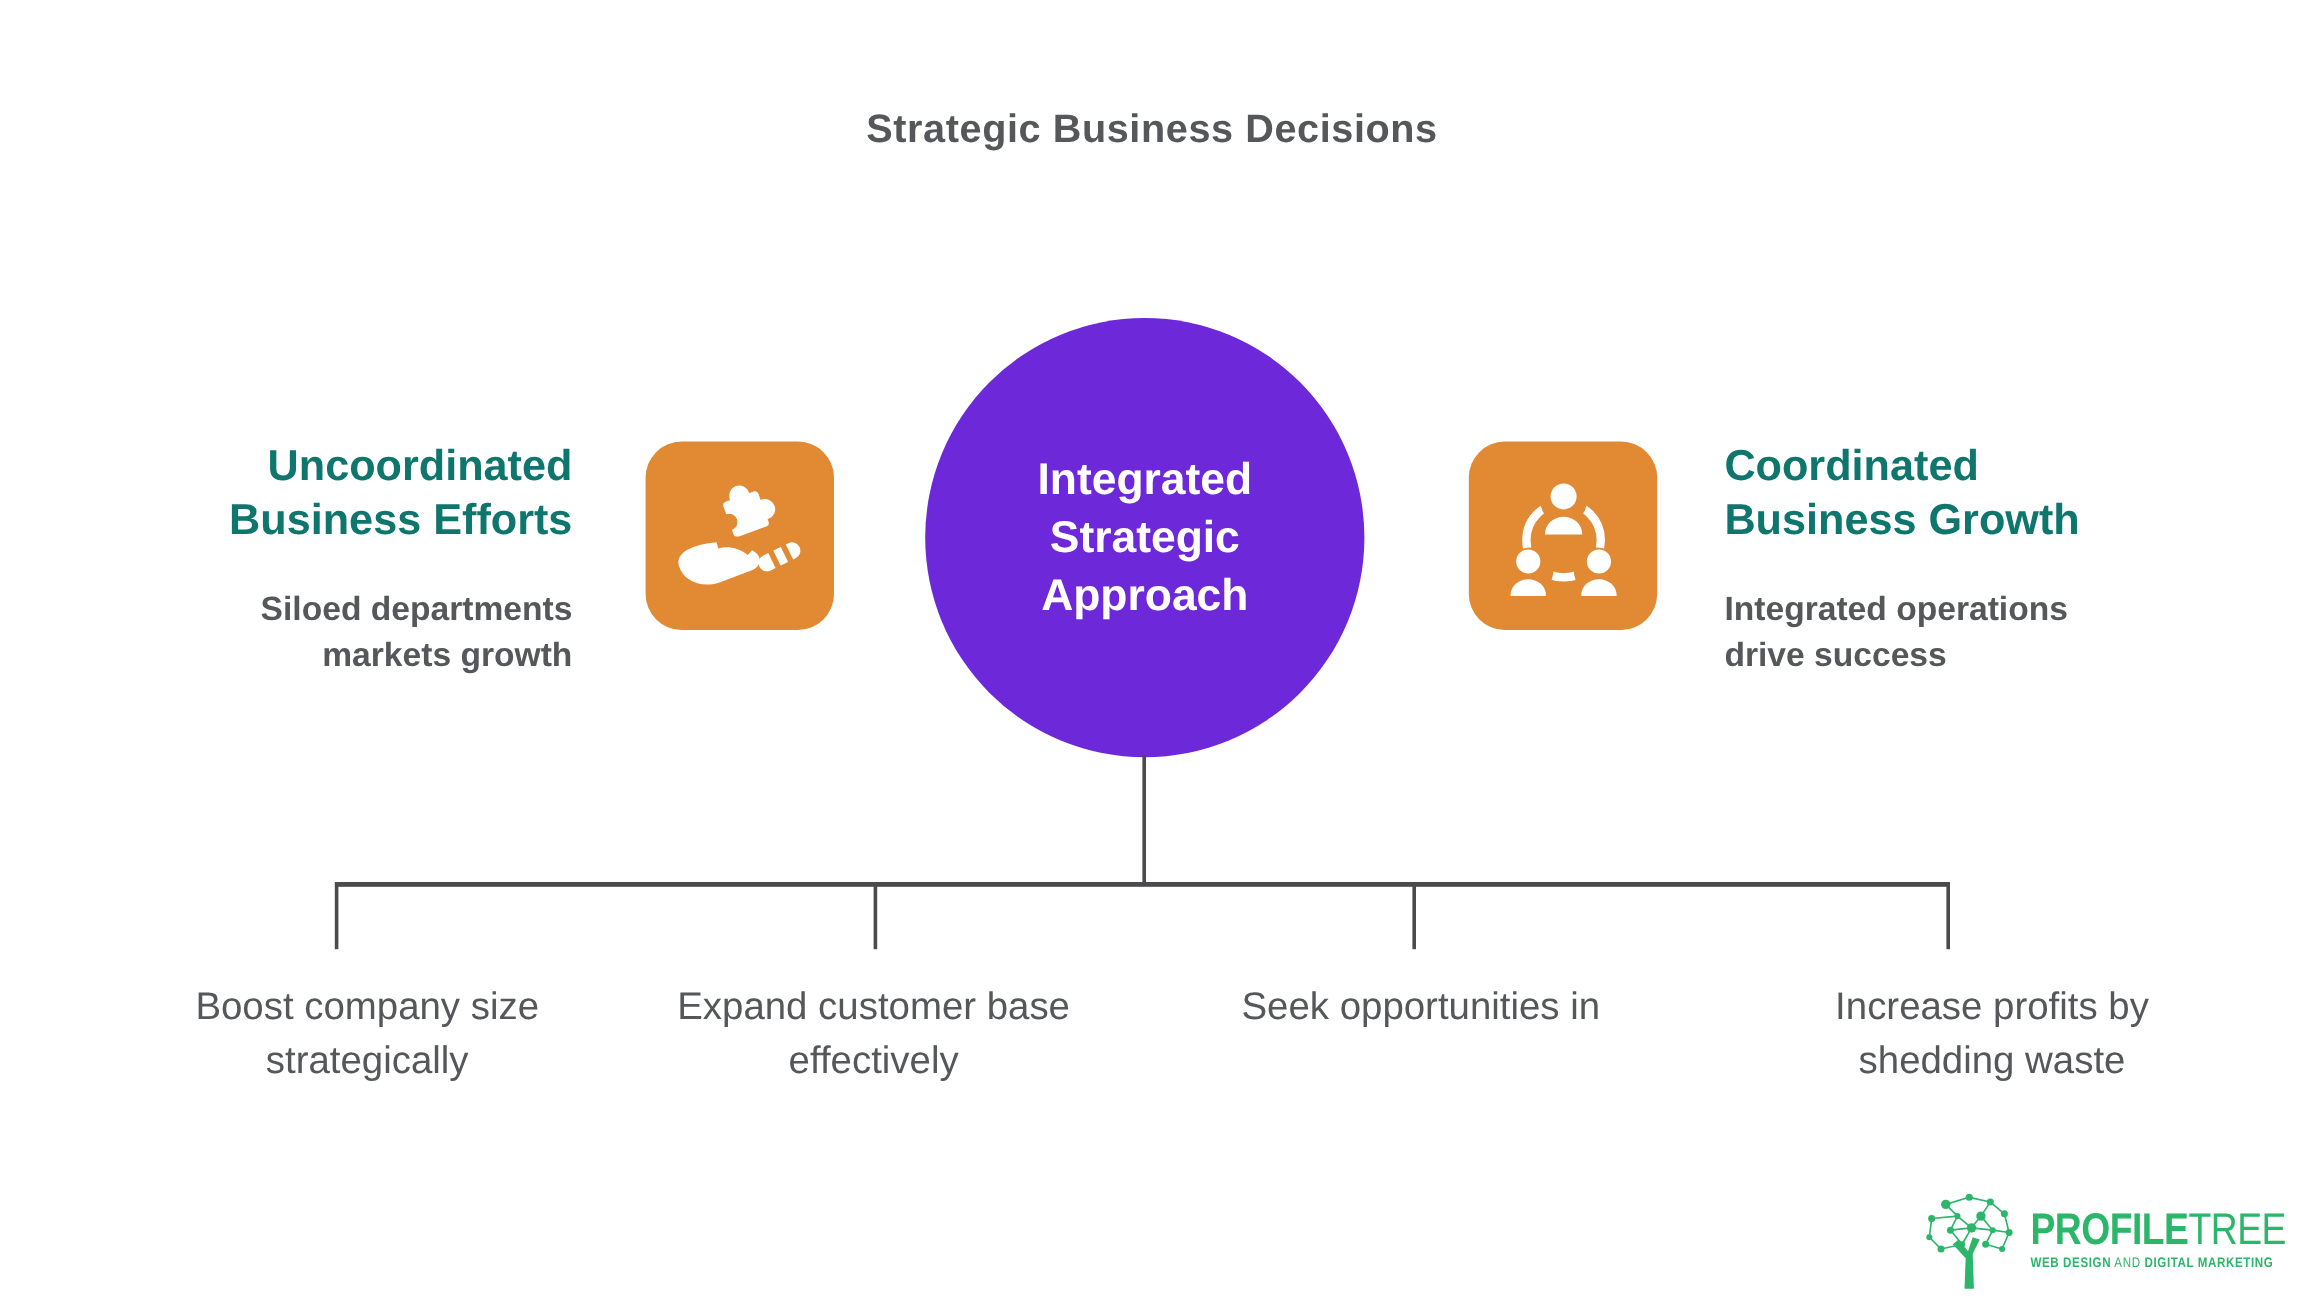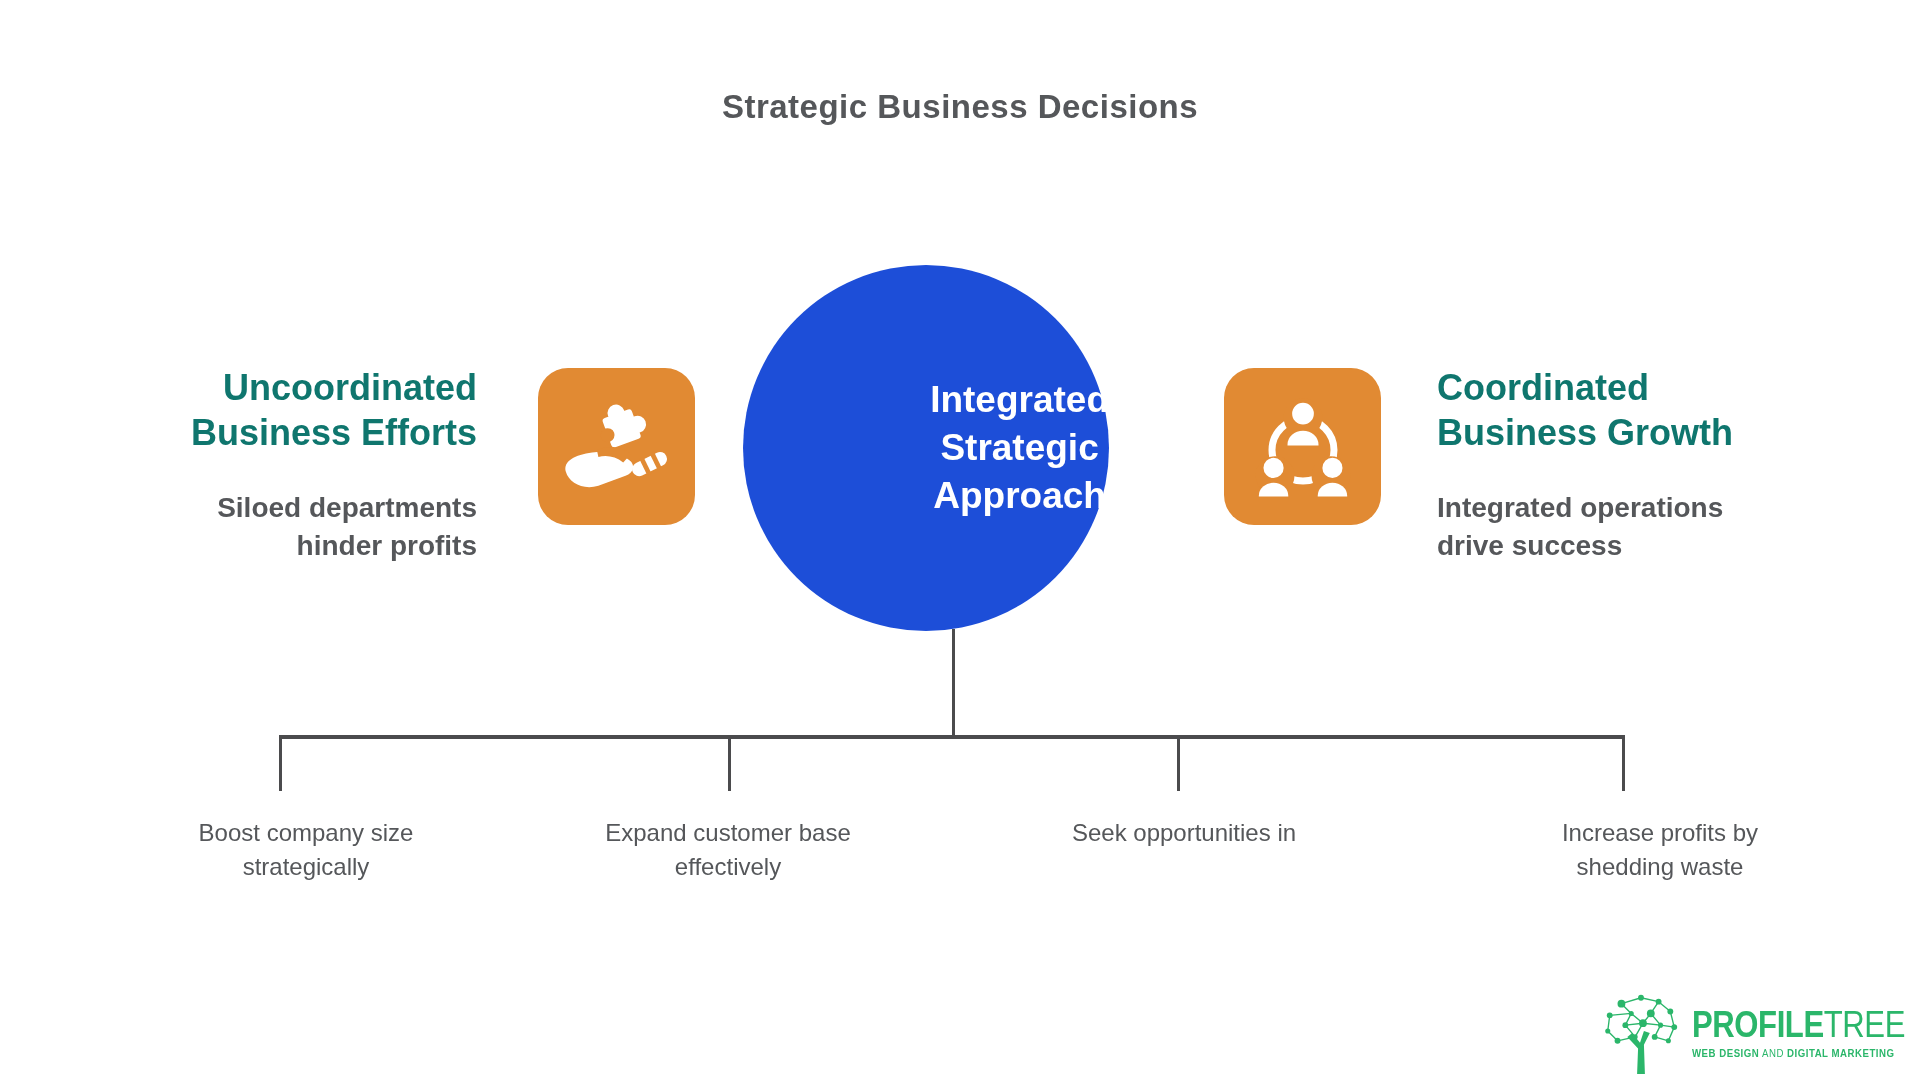--- a/index.html
+++ b/index.html
@@ -42,25 +42,25 @@
     border-radius: 30px;
     display: flex; align-items: center; justify-content: center;
   }
   .icon-tile.left  { left: 538px; }
   .icon-tile.right { left: 1224px; }
   .icon-tile svg { width: 124px; height: 124px; }
 
   
   .central-node {
     position: absolute;
-    left: 743px; top: 265px;
+    left: 771px; top: 265px;
     width: 366px; height: 366px;
     border-radius: 50%;
-    background: #1d4ed8;
-    display: flex; align-items: center; justify-content: flex-end;
+    background: #6d28d9;
+    display: flex; align-items: center; justify-content: center;
     text-align: center;
   }
   .central-node .label {
     color: #ffffff;
     font-size: 37px;
     font-weight: 700;
     line-height: 1.3;
   }
   .central-node .label span { display: block; }
 
@@ -73,21 +73,21 @@
   .tick.t1 { left: 728px; }
   .tick.t2 { left: 1177px; }
   .tick.t3 { left: 1622px; }
 
   
   .branch-label {
     position: absolute;
     top: 816px;
     width: 360px;
     text-align: center;
-    font-size: 24px;
+    font-size: 32px;
     color: #55575A;
     line-height: 1.4;
   }
   .branch-label span { display: block; }
   .branch-label.b0 { left: 126px; }
   .branch-label.b1 { left: 548px; }
   .branch-label.b2 { left: 1004px; }
   .branch-label.b3 { left: 1480px; }
 
   
@@ -112,21 +112,21 @@
 
   <h1 class="page-title">Strategic Business Decisions</h1>
 
   <div class="side-block left">
     <div class="side-heading">
       <span>Uncoordinated</span>
       <span>Business Efforts</span>
     </div>
     <div class="side-subtext">
       <span>Siloed departments</span>
-      <span>hinder profits</span>
+      <span>markets growth</span>
     </div>
   </div>
 
   <div class="icon-tile left">
     <svg viewBox="0 0 160 160" aria-hidden="true">
 
       <g transform="translate(86,56) rotate(-20)">
         <rect x="-20" y="-20" width="40" height="40" rx="4" fill="#ffffff"></rect>
         <circle cx="0" cy="-21" r="11" fill="#ffffff"></circle>
         <circle cx="21" cy="2" r="11" fill="#ffffff"></circle>

